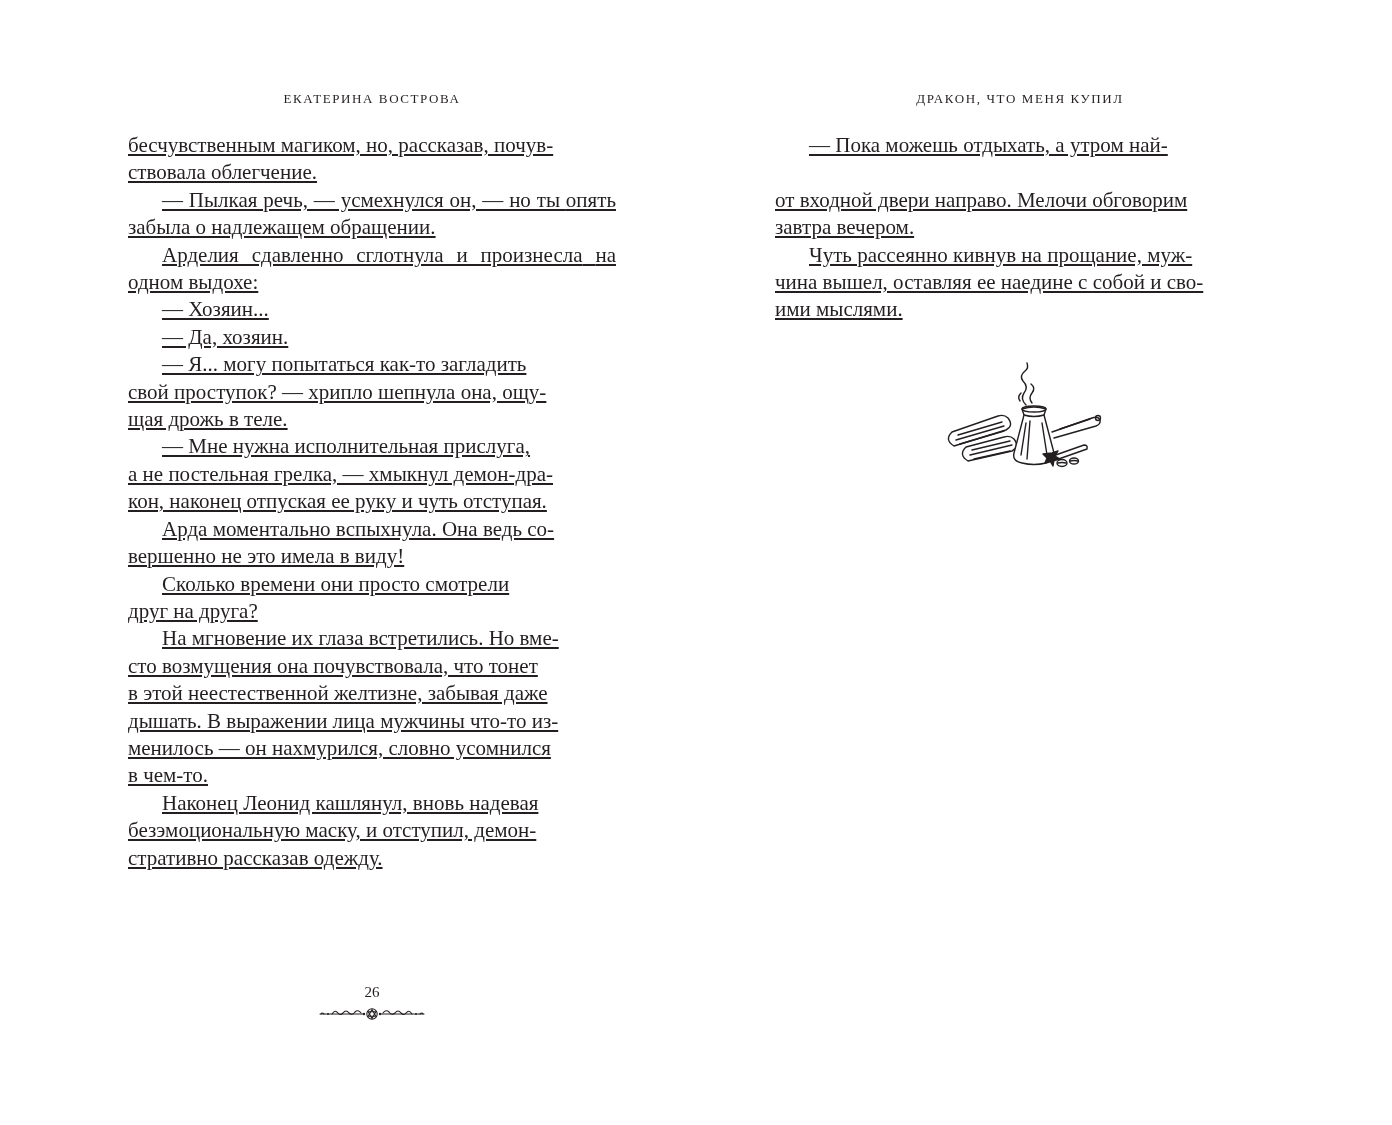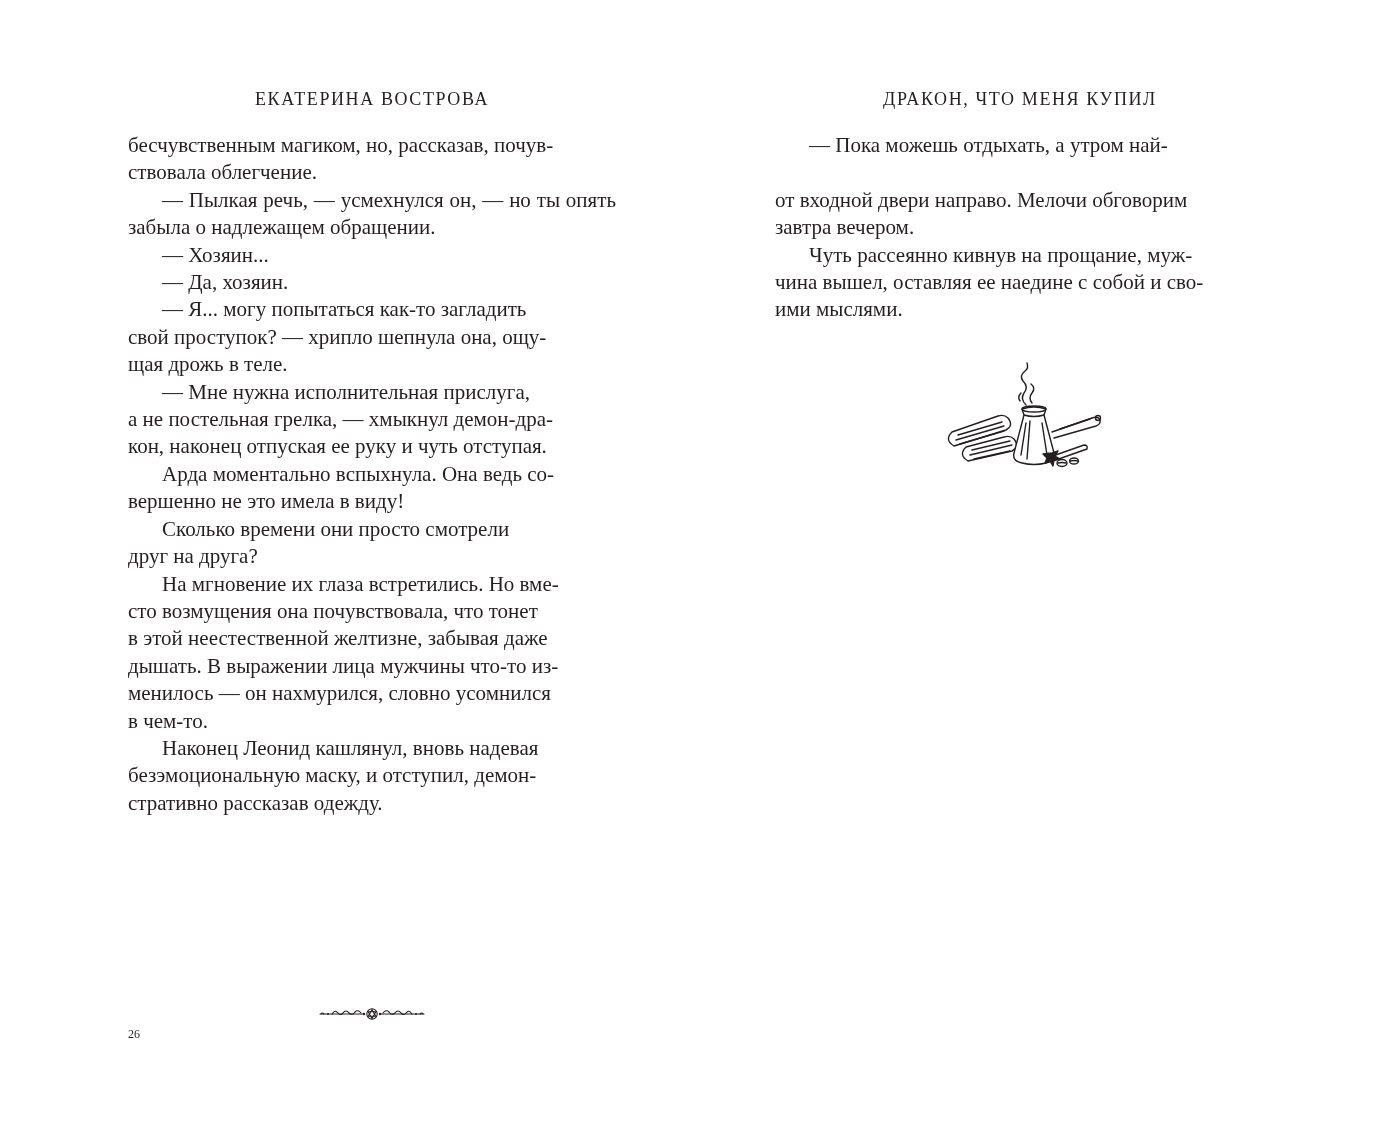--- a/index.html
+++ b/index.html
@@ -21,46 +21,47 @@
     }
     .page-left { left: 128px; width: 488px; }
     .page-right { left: 775px; width: 490px; }
 
     .running-head {
       position: absolute;
       top: 89px;
       left: 0;
       width: 100%;
       text-align: center;
-      font-size: 18px;
+      font-size: 13px;
       letter-spacing: 1.6px;
       line-height: 20px;
     }
     .body-text {
       position: absolute;
       top: 132px;
       left: 0;
       width: 100%;
+      text-decoration: underline;
     }
     .para {
       margin: 0;
       font-size: 21px;
       line-height: 27.4px;
       text-align: justify;
       text-align-last: left;
       text-indent: 34px;
       hyphens: manual;
     }
     .page-number {
       position: absolute;
-      top: 1022px;
+      top: 980px;
       left: 0;
       width: 100%;
-      text-align: left;
-      font-size: 12px;
+      text-align: center;
+      font-size: 15px;
       line-height: 24px;
     }
     .page-ornament {
       position: absolute;
       top: 1006px;
       left: 190px;
       width: 108px;
       height: 14px;
     }
     .vignette {
@@ -76,20 +77,23 @@
 
 <div class="page page-left">
   <div class="running-head">ЕКАТЕРИНА ВОСТРОВА</div>
 
   <div class="body-text">
     <p class="para" style="text-indent:0">
       <span>бесчувственным магиком, но, рассказав, почув-</span><br><span>ствовала облегчение.</span>
     </p>
     <p class="para">
       <span>— Пылкая речь, — усмехнулся он, — но ты</span> <span>опять забыла о надлежащем обращении.</span>
+    </p>
+    <p class="para">
+      <span>Арделия сдавленно сглотнула и произнесла</span> <span>на одном выдохе:</span>
     </p>
     <p class="para"><span>— Хозяин...</span></p>
     <p class="para"><span>— Да, хозяин.</span></p>
     <p class="para">
       <span>— Я... могу попытаться как-то загладить</span><br><span>свой проступок? — хрипло шепнула она, ощу-</span><br><span>щая дрожь в теле.</span>
     </p>
     <p class="para">
       <span>— Мне нужна исполнительная прислуга,</span><br><span>а не постельная грелка, — хмыкнул демон-дра-</span><br><span>кон, наконец отпуская ее руку и чуть отступая.</span>
     </p>
     <p class="para">

